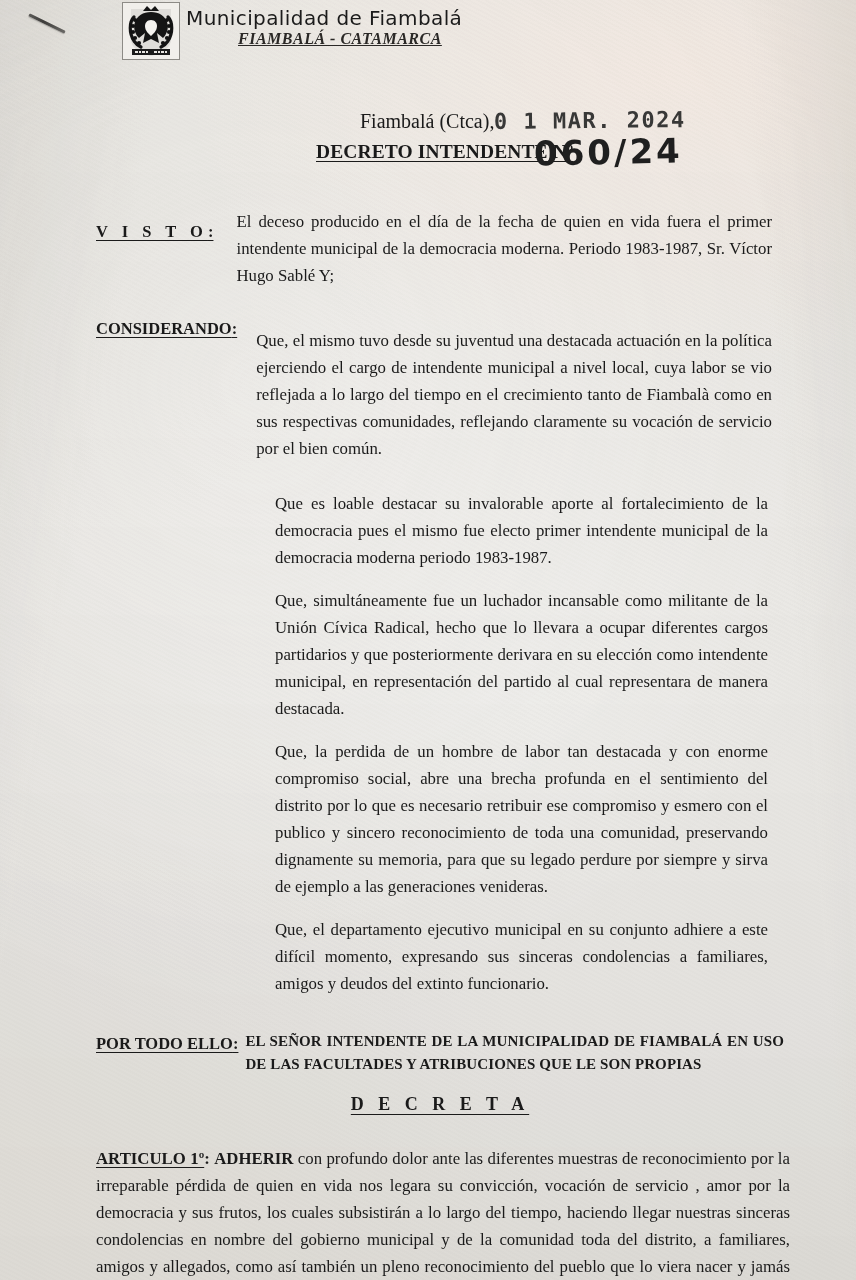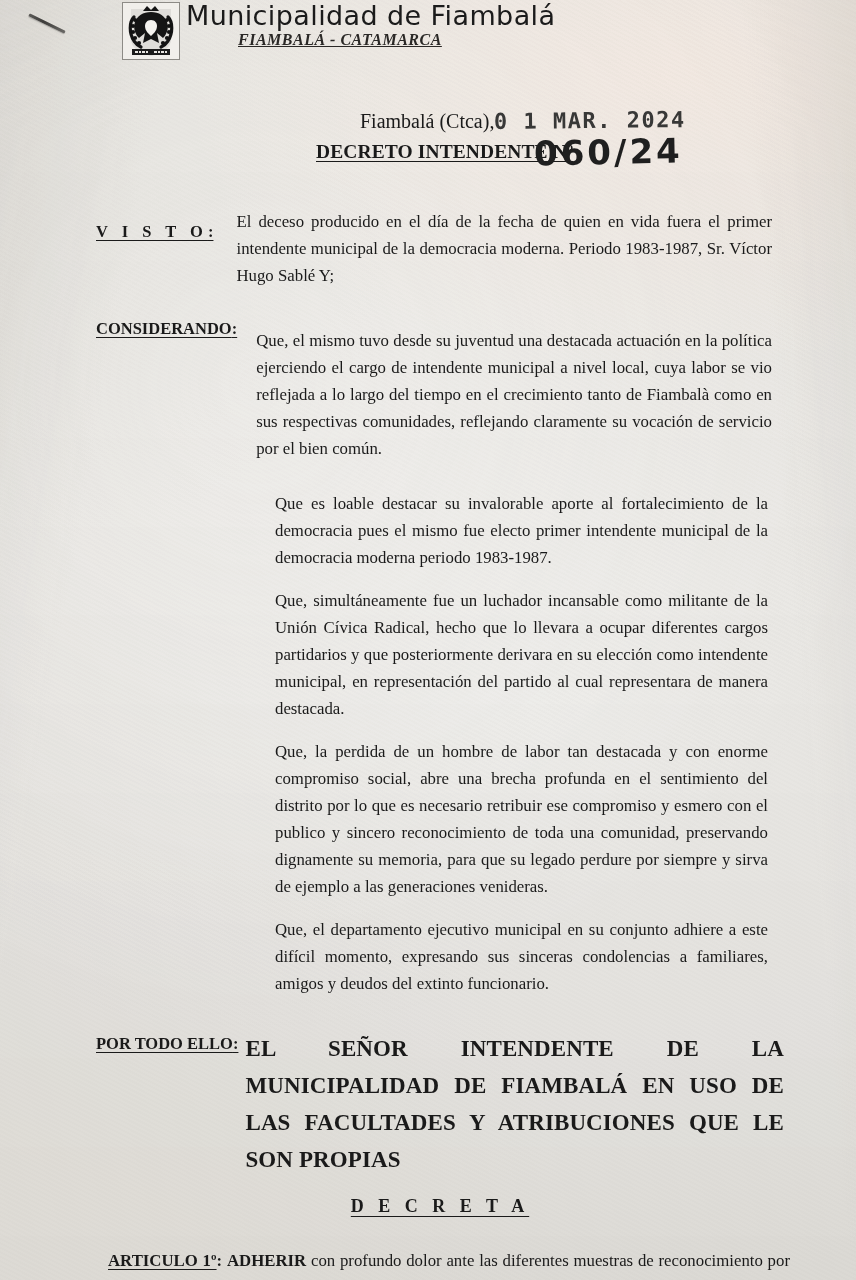--- a/index.html
+++ b/index.html
@@ -76,25 +76,26 @@
     box-shadow: inset 0 0 0 1px rgba(255,255,255,.5);
     overflow: hidden;
   }
   .crest svg { display: block; width: 100%; height: 100%; }
   .lh-text {
     position: absolute;
     left: 186px; top: 2px;
   }
   .lh-title {
     font-family: "DejaVu Sans", "Liberation Sans", sans-serif;
-    font-size: 27px;
+    font-size: 20px;
     letter-spacing: .4px;
     color: #1b1b1b;
     line-height: 1.05;
     white-space: nowrap;
+    margin-top: 6px;
   }
   .lh-sub {
     margin-top: 1px;
     margin-left: 52px;
     font-family: Liberation Serif, serif;
     font-style: italic;
     font-weight: bold;
     font-size: 16px;
     letter-spacing: .5px;
     text-decoration: underline;
@@ -214,22 +215,22 @@
     font-size: 16.5px;
     text-decoration: underline;
     text-underline-offset: 3px;
     line-height: 27px;
     white-space: nowrap;
   }
   .portodo-label .colon { text-decoration: none; }
   .portodo-body {
     flex: 1 1 auto;
     font-weight: bold;
-    font-size: 23px;
-    line-height: 37px;
+    font-size: 15px;
+    line-height: 23px;
     text-align: justify;
     padding-left: 7px;
     letter-spacing: .1px;
   }
   .decreta {
     text-align: center;
     font-weight: bold;
     font-size: 18px;
     letter-spacing: 5px;
     margin-top: 18px;
@@ -245,21 +246,20 @@
     margin-top: 30px;
     font-size: 16.8px;
     line-height: 27px;
     text-align: justify;
     width: 694px;
   }
   .articulo .art-head {
     font-weight: bold;
     text-decoration: underline;
     text-underline-offset: 3px;
-    margin-left: 12px;
   }
   .articulo .art-colon { font-weight: bold; text-decoration: none; }
   .articulo .art-verb { font-weight: bold; }
   .dots { letter-spacing: -0.4px; }
 </style>
 </head>
 <body>
 
 <div id="page">
 

